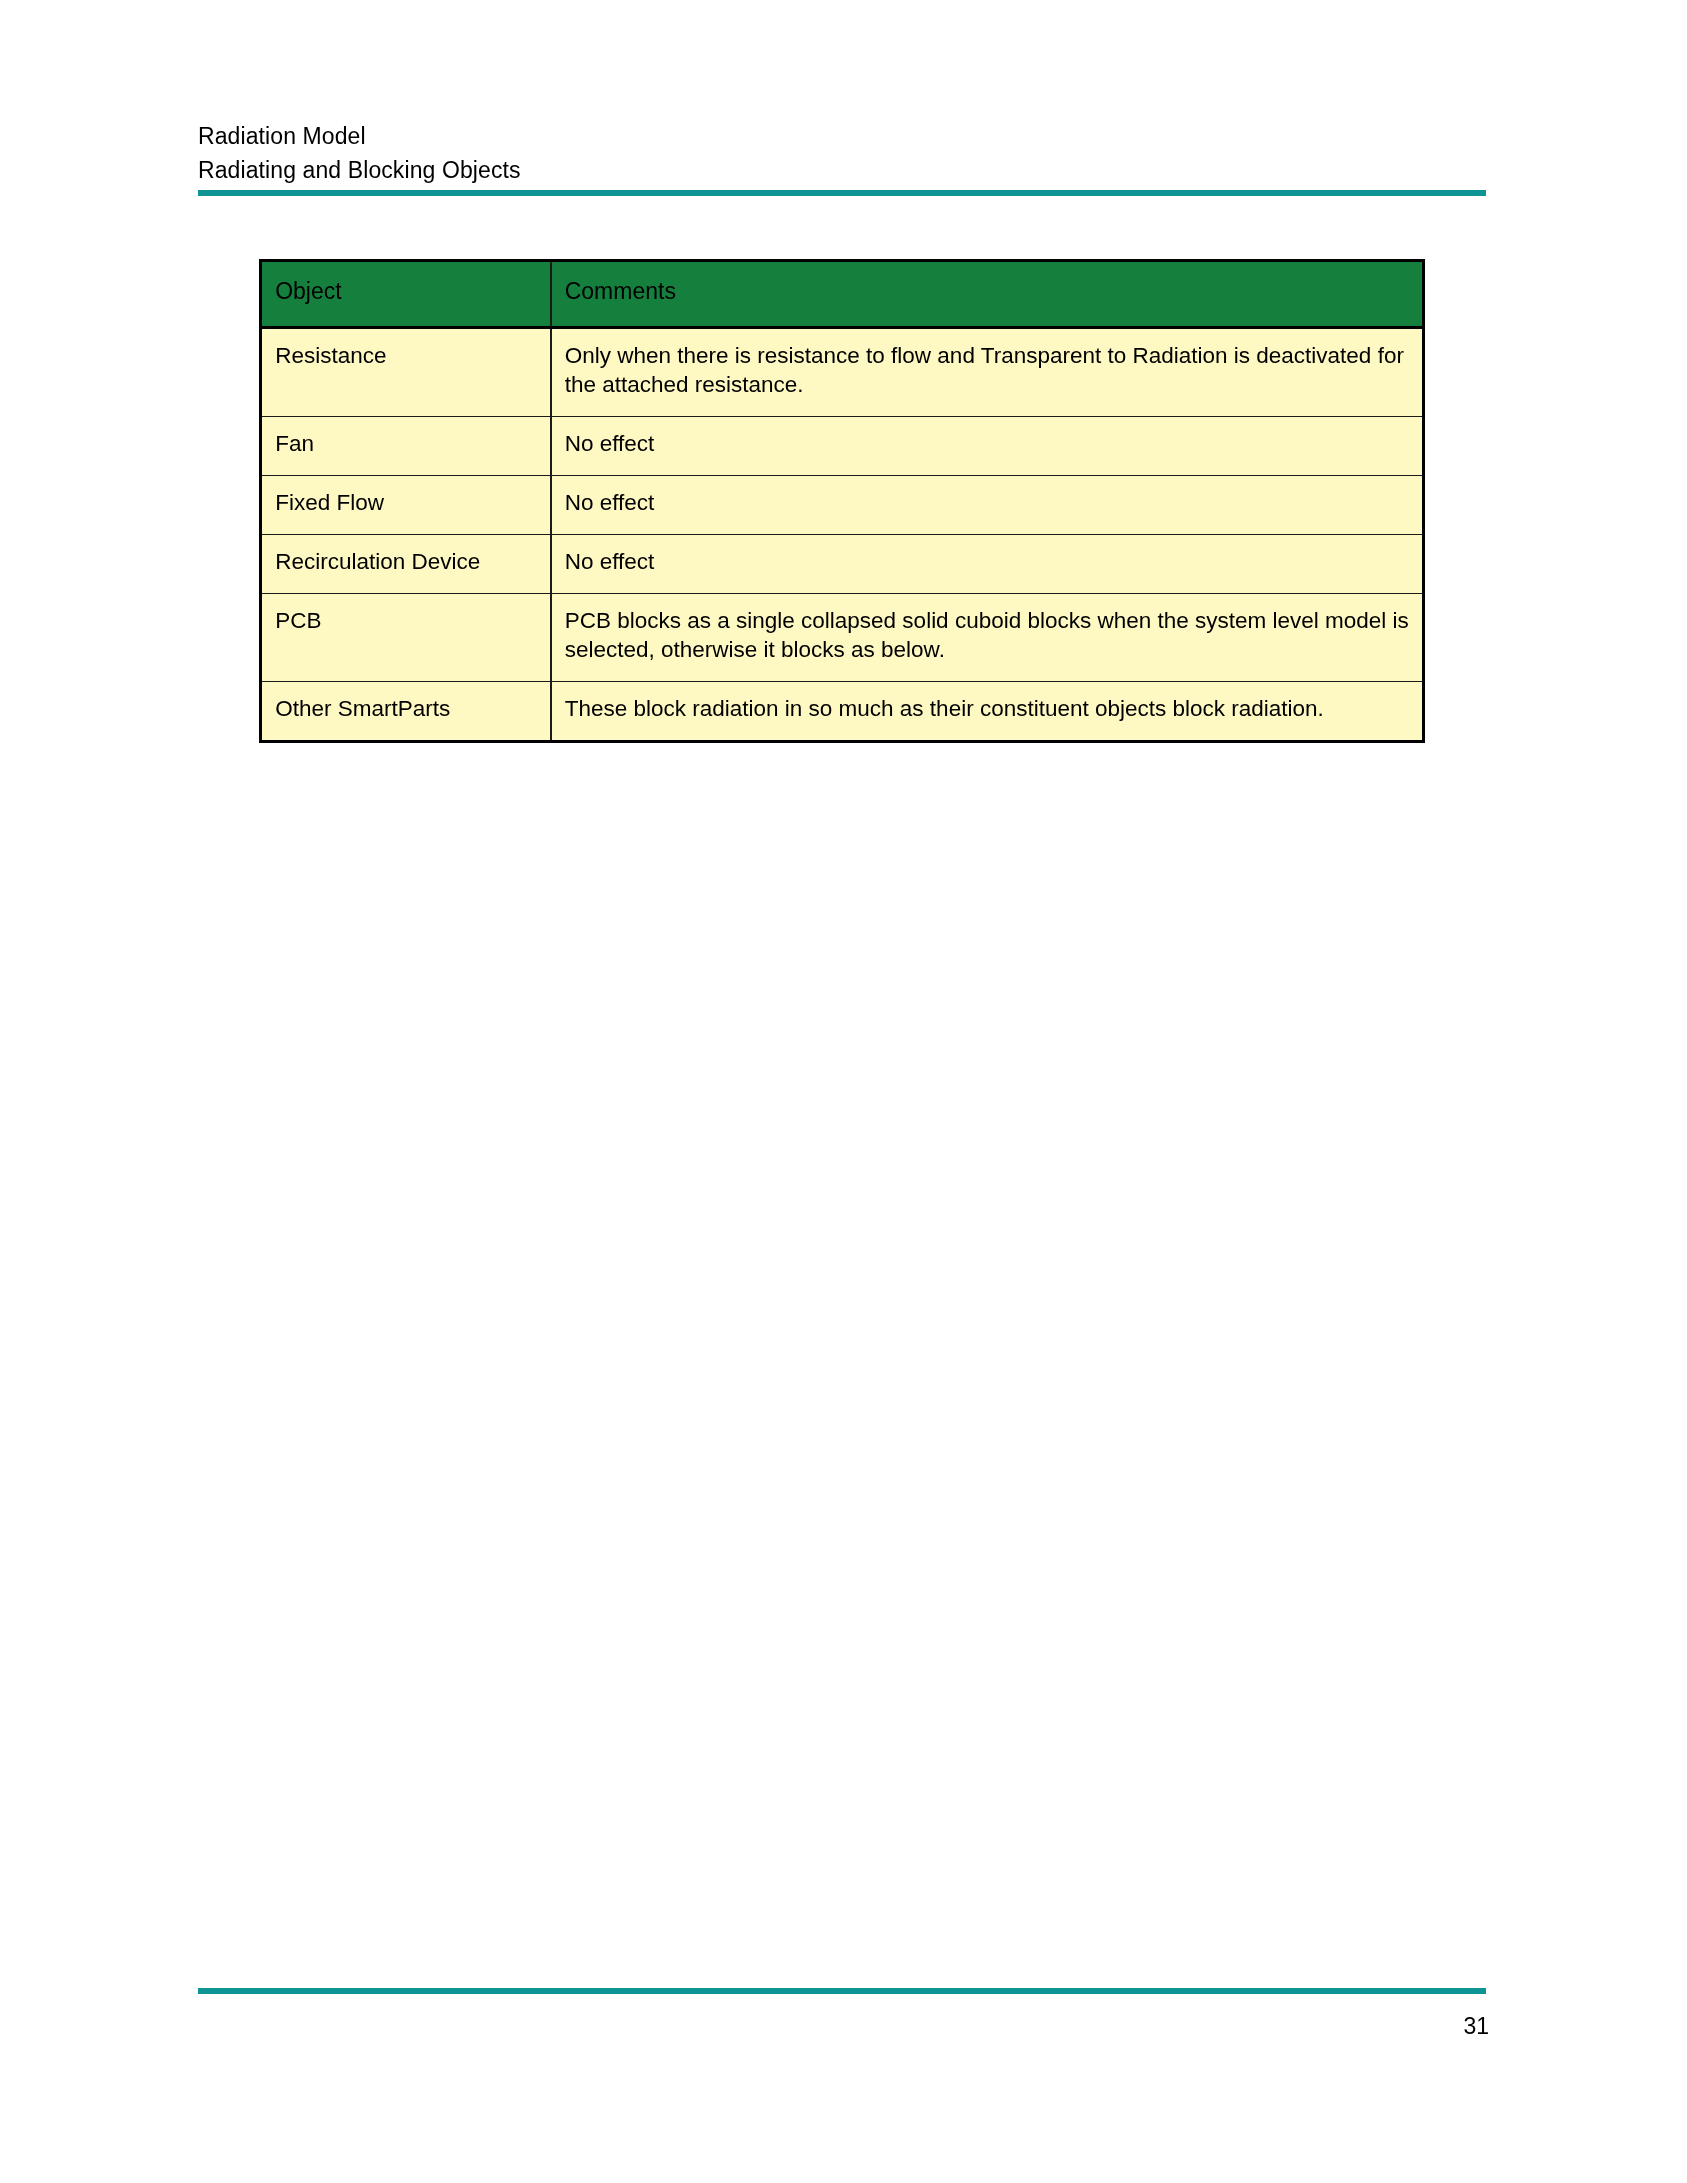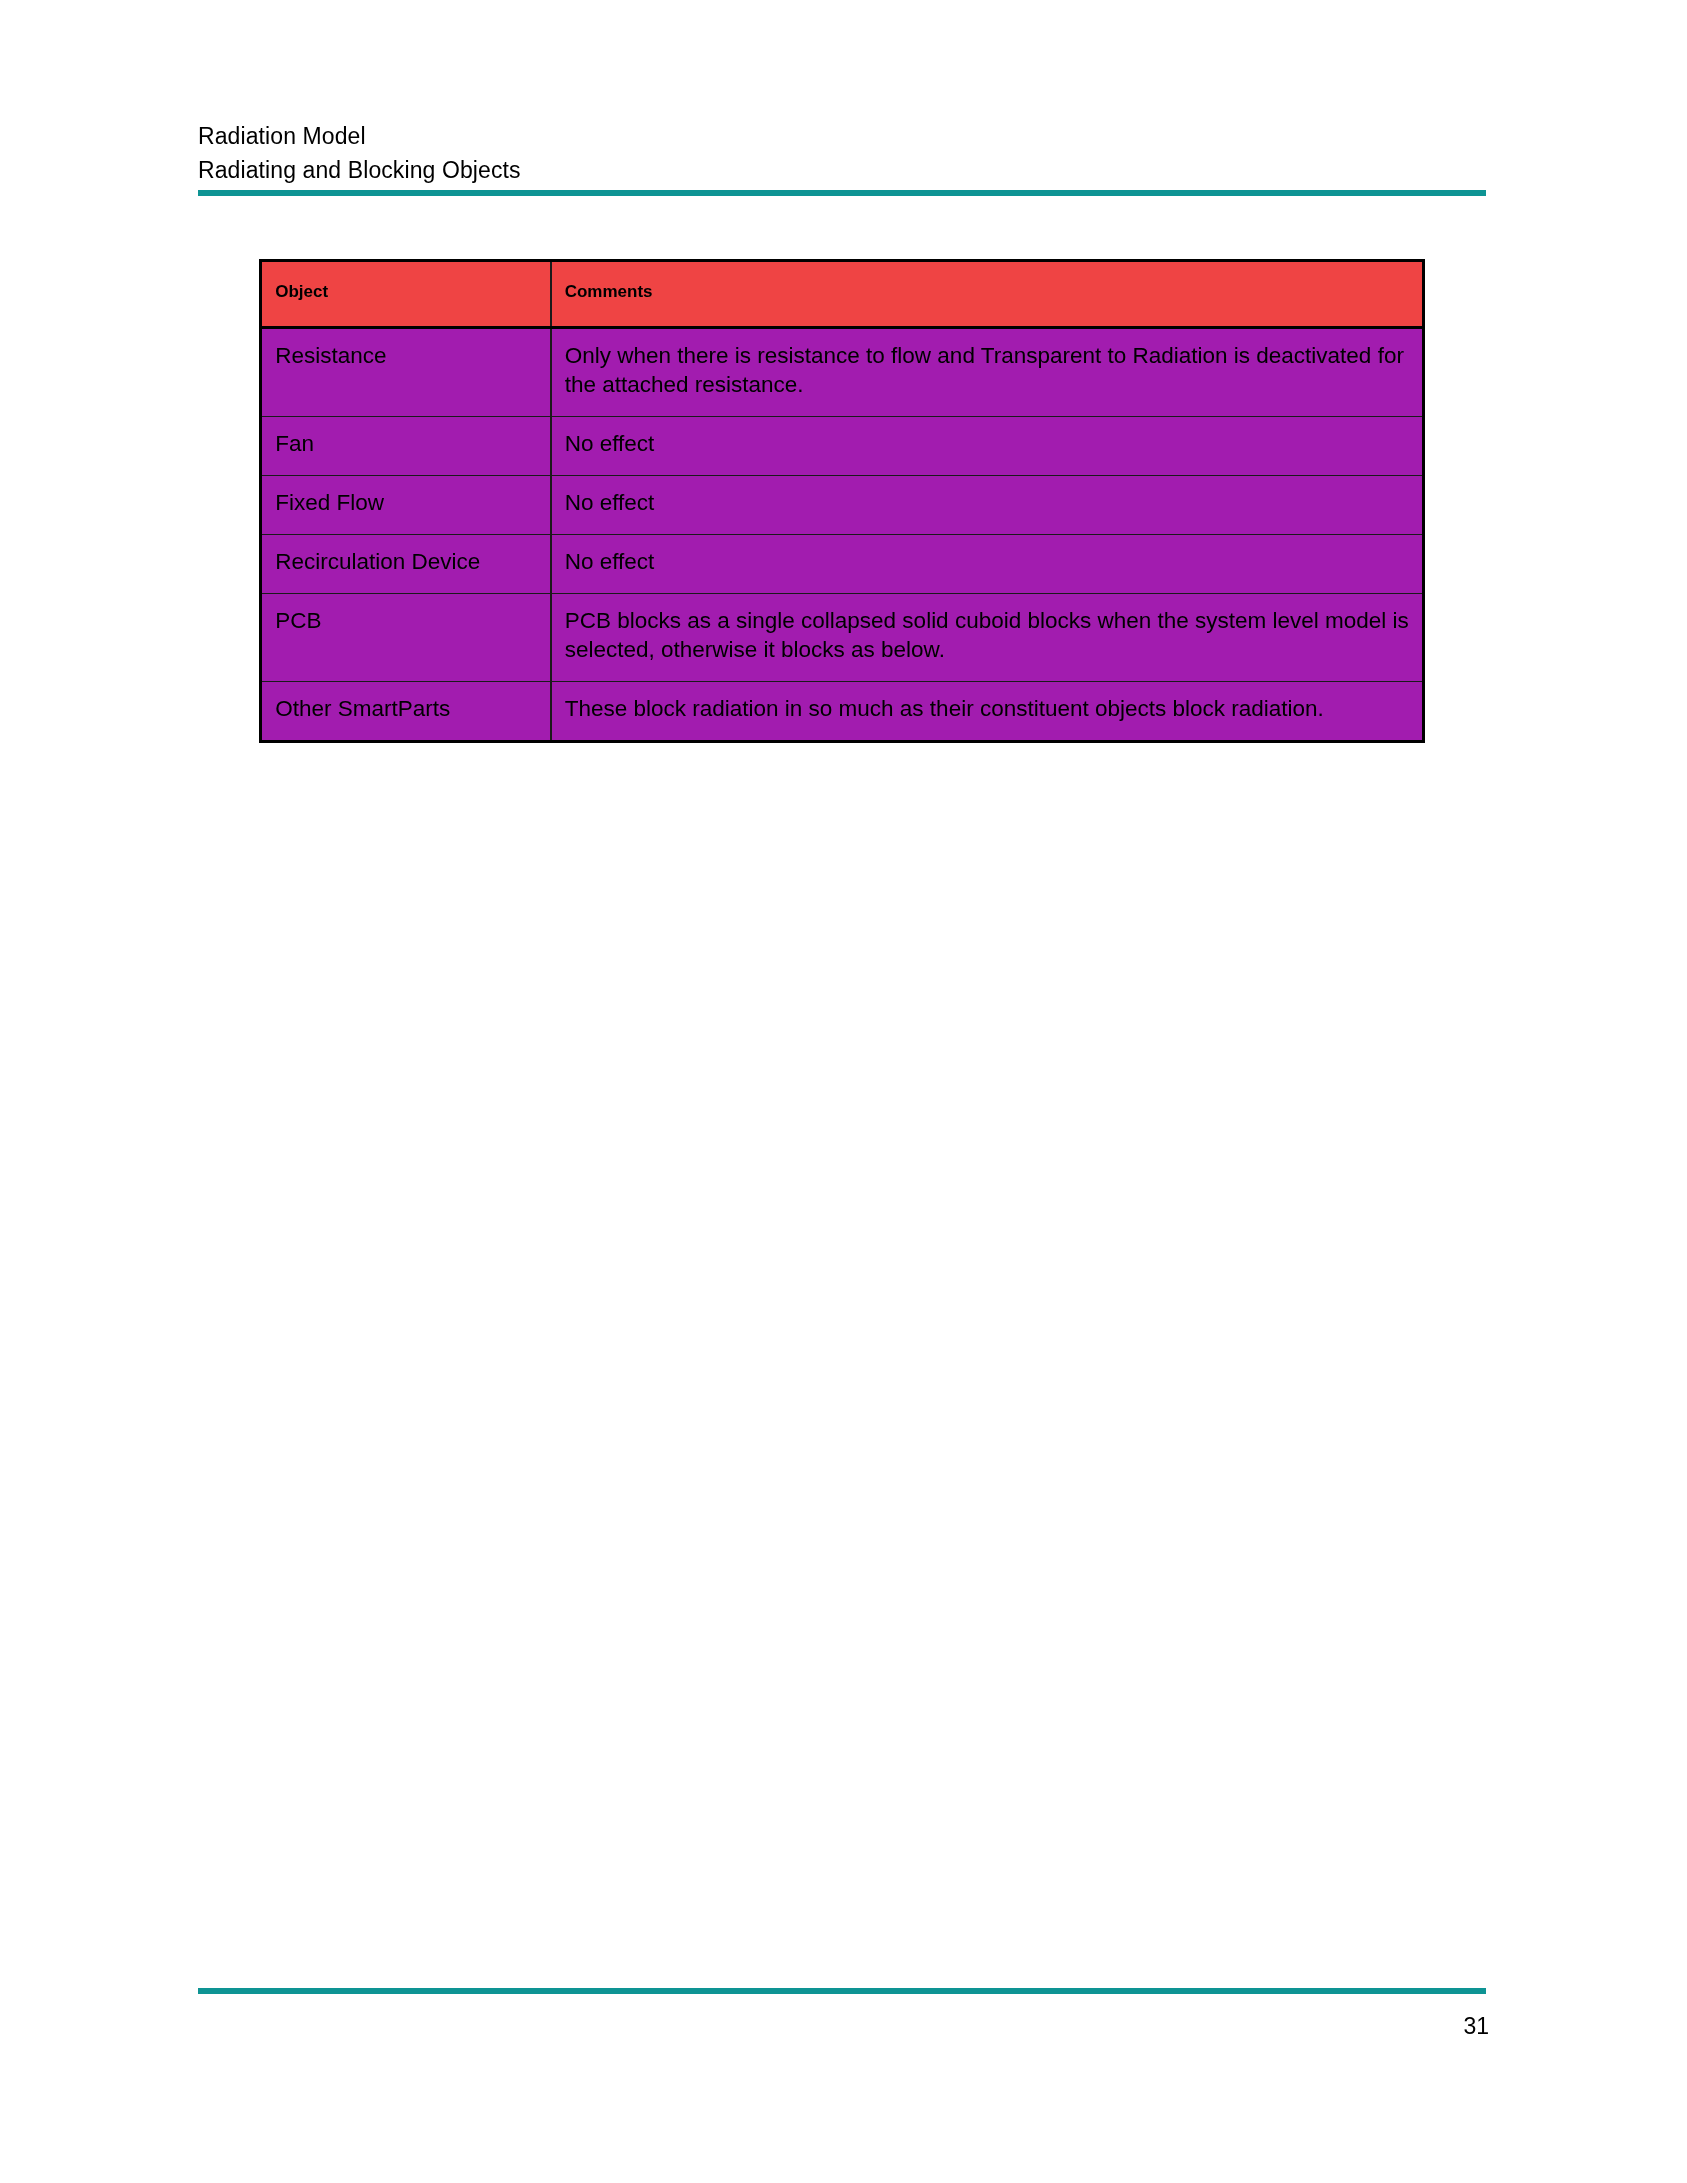--- a/index.html
+++ b/index.html
@@ -76,29 +76,29 @@
   table.blocking th,
   table.blocking td {
     vertical-align: top;
     text-align: left;
     padding: 12px 10.6px 17px 13.2px;
     font-size: 22.5px;
     line-height: 29px;
     border: 1.3px solid #1a1a1a;
   }
   table.blocking thead th {
-    background: #ef4444;
-    font-weight: bold;
-    font-size: 17px;
+    background: #15803d;
+    font-weight: normal;
+    font-size: 23px;
     padding-top: 14.6px;
     padding-bottom: 20px;
     border-bottom: 3.3px solid #000000;
   }
   table.blocking tbody td {
-    background: #a21caf;
+    background: #fef9c3;
   }
   table.blocking td.col-obj,
   table.blocking th.col-obj {
     border-right-width: 2px;
   }
 
   
   .rule-bottom {
     position: absolute;
     left: 198px;

